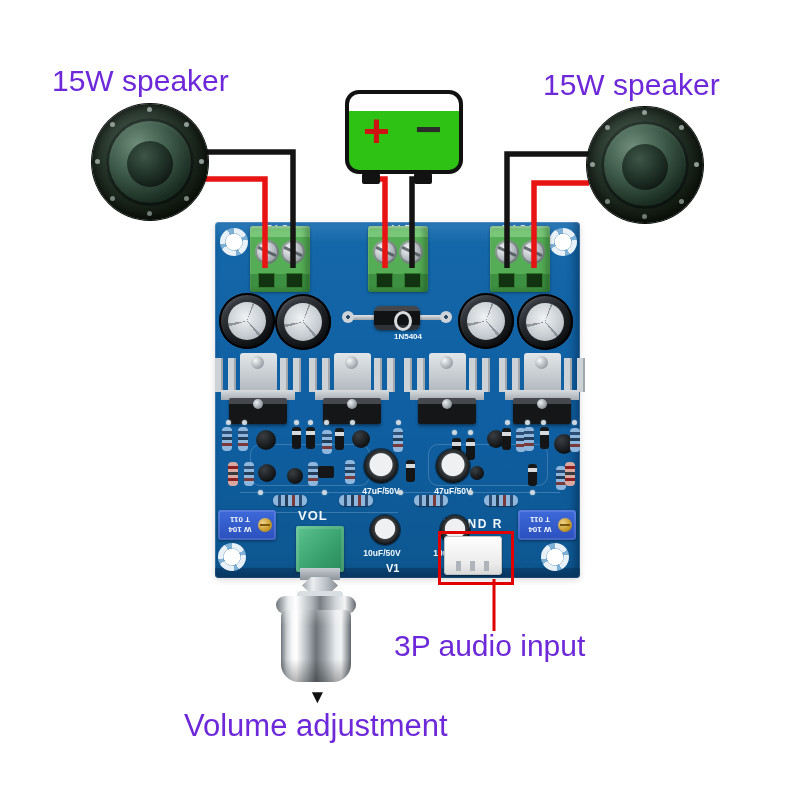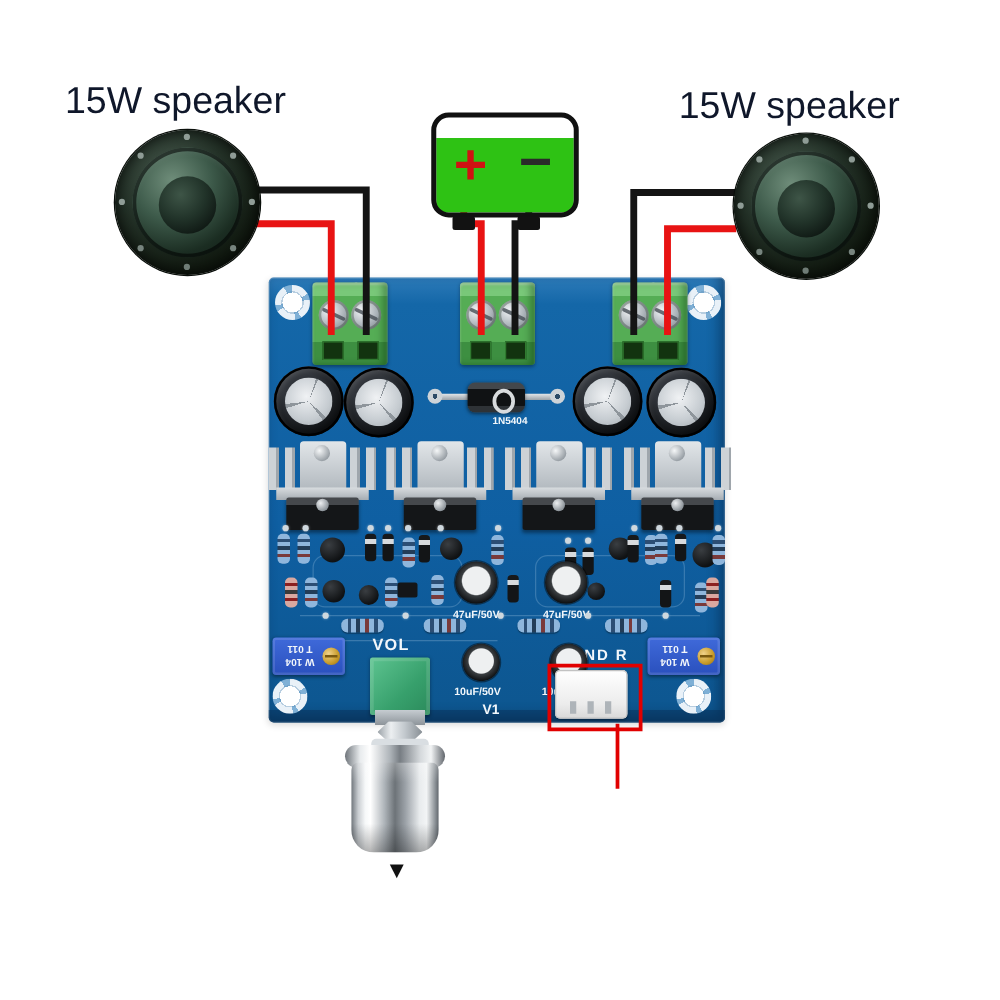--- a/index.html
+++ b/index.html
@@ -1,21 +1,21 @@
 <!DOCTYPE html>
 <html><head>
 <meta charset="utf-8">
 <style>
   html,body{margin:0;padding:0;background:#fff;}
   #scene{position:relative;width:800px;height:800px;background:#ffffff;overflow:hidden;
          font-family:"Liberation Sans",sans-serif;}
   .abs{position:absolute;}
 
   
-  .ann{position:absolute;color:#0f172a;font-size:30px;letter-spacing:0;white-space:nowrap;}
+  .ann{position:absolute;color:#6d28d9;font-size:30px;letter-spacing:0;white-space:nowrap;}
   .ptr{position:absolute;color:#111;font-size:19px;}
 
   
   .speaker{position:absolute;width:116px;height:116px;border-radius:50%;
     background:radial-gradient(circle at 38% 32%, #46584c 0%, #243228 40%, #10180f 72%, #060a07 100%);
     box-shadow:0 0 0 1px #0a0f0b, inset 0 0 12px rgba(0,0,0,.8);z-index:6;}
   .spk-dots{position:absolute;left:55px;top:55px;width:5px;height:5px;border-radius:50%;
     box-shadow:0 -52px 0 #8f9c96,37px -37px 0 #8f9c96,52px 0 0 #8f9c96,37px 37px 0 #77847e,
                0 52px 0 #6f7c76,-37px 37px 0 #77847e,-52px 0 0 #8f9c96,-37px -37px 0 #8f9c96;}
   .spk-cone{position:absolute;left:14px;top:14px;width:88px;height:88px;border-radius:50%;
@@ -354,14 +354,16 @@
 
   <div class="battery">
     <div class="bat-plus">+</div>
     <div class="bat-minus">−</div>
     <div class="bat-tab" style="left:13px;"></div>
     <div class="bat-tab" style="left:65px;"></div>
   </div>
 
   <div class="ann" style="left:52px;top:64px;">15W speaker</div>
   <div class="ann" style="left:543px;top:68px;">15W speaker</div>
+  <div class="ann" style="left:394px;top:629px;">3P audio input</div>
   <div class="ptr" style="left:308px;top:686px;">▼</div>
+  <div class="ann" style="left:184px;top:708px;font-size:31px;">Volume adjustment</div>
 </div>
 
 </body></html>

